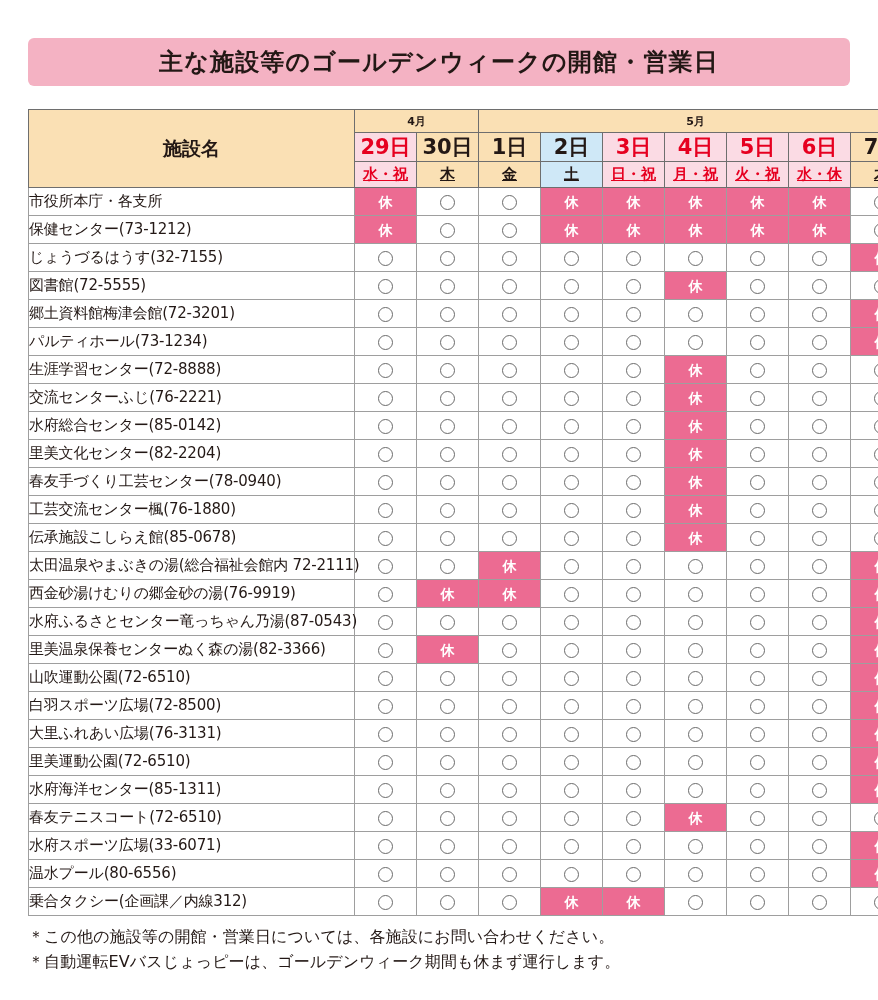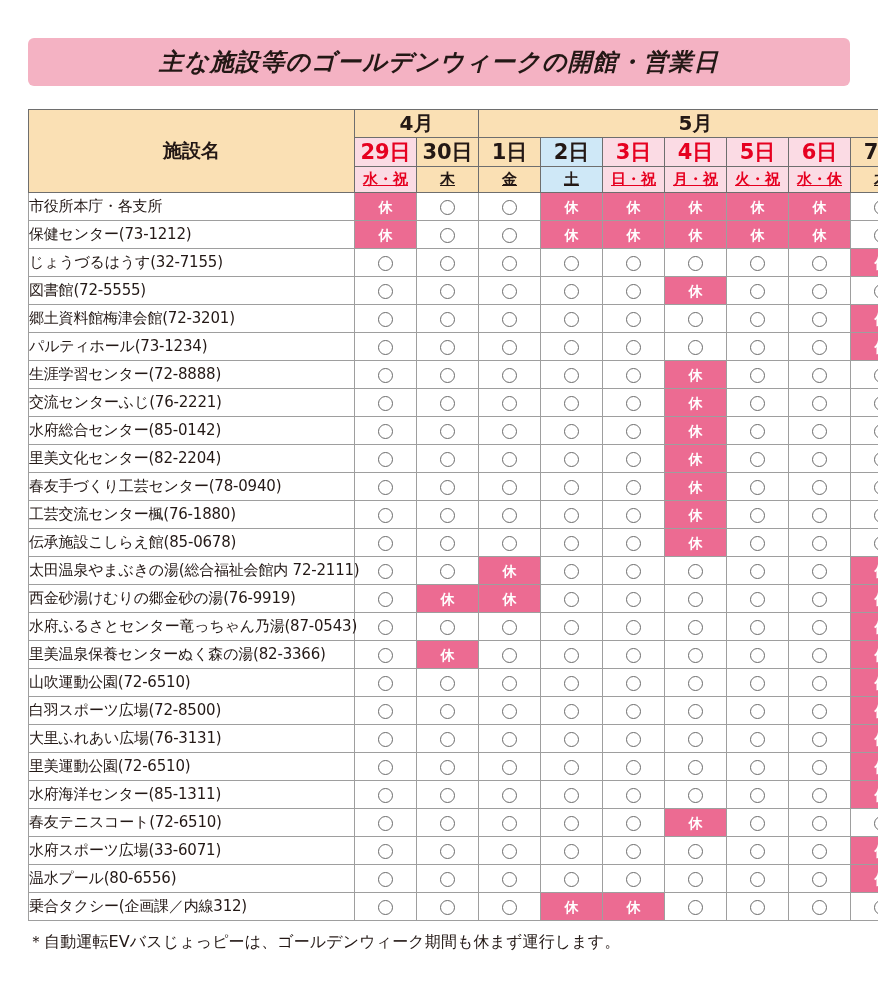--- a/index.html
+++ b/index.html
@@ -26,21 +26,20 @@
 
   
   .title-banner {
     margin-top: 38px;
     height: 48px;
     background: #f4b2c3;
     border-radius: 6px;
     display: flex;
     align-items: center;
     justify-content: center;
-    font-style: italic;
   }
   .title-text {
     font-size: 24px;
     font-weight: bold;
     letter-spacing: 1.2px;
     color: #231815;
     white-space: nowrap;
   }
 
   
@@ -61,21 +60,21 @@
     background: #fae0b4;
     font-weight: bold;
     color: #231815;
     text-align: center;
     padding: 0;
     height: 24px;
     font-size: 15px;
   }
   .schedule thead th.month {
     height: 22px;
-    font-size: 20px;
+    font-size: 11px;
   }
   .schedule thead th.facility-head {
     font-size: 19px;
     vertical-align: middle;
   }
   .schedule thead th.daynum {
     height: 25px;
     font-size: 21px;
   }
   .schedule thead th.dayname {
@@ -503,16 +502,17 @@
           <td class="closed"><span class="mark-closed">休</span></td>
           <td><span class="mark-open"></span></td>
           <td><span class="mark-open"></span></td>
           <td><span class="mark-open"></span></td>
           <td><span class="mark-open"></span></td>
         </tr>
       </tbody>
   </table>
 
   <div class="notes">
+      <div>＊この他の施設等の開館・営業日については、各施設にお問い合わせください。</div>
       <div>＊自動運転EVバスじょっピーは、ゴールデンウィーク期間も休まず運行します。</div>
     </div>
 
 </div>
 
 </body></html>

